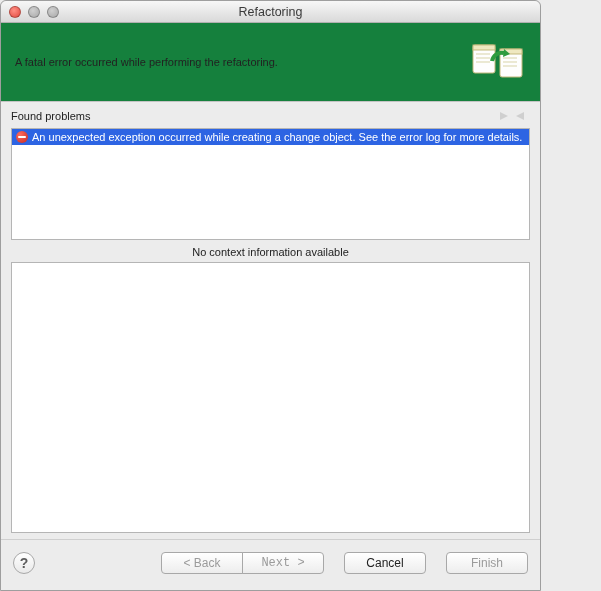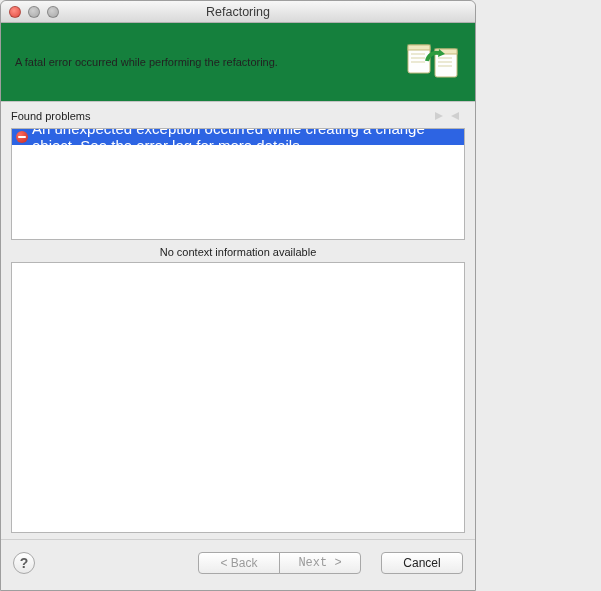--- a/index.html
+++ b/index.html
@@ -21,21 +21,21 @@
     margin: 0;
     font-family: "Lucida Grande","Helvetica Neue",Arial,sans-serif;
     font-size: 11px;
     background: var(--bg);
     width: 601px;
     height: 591px;
     overflow: hidden;
   }
 
   .window {
-    width: 476px;
+    width: 541px;
     height: 591px;
     display: flex;
     flex-direction: column;
     border: 1px solid #9e9e9e;
     border-radius: 6px 6px 0 0;
     background: var(--bg);
   }
 
   
   .titlebar {
@@ -118,21 +118,21 @@
     border: 1px solid var(--border);
     background: #ffffff;
     height: 112px;
     overflow: auto;
   }
   .list-row {
     display: flex;
     align-items: center;
     height: 16px;
     padding: 0 4px;
-    font-size: 15px;
+    font-size: 11px;
     background: var(--selected-bg);
     color: var(--selected-text);
     gap: 4px;
   }
   .err-icon {
     width: 12px;
     height: 12px;
     border-radius: 50%;
     background: radial-gradient(circle at 35% 30%, #ff6b5e, #c62820);
     position: relative;
@@ -272,16 +272,17 @@
   </div>
 
   <div class="footer">
     <div class="help-icon">?</div>
     <div class="buttons">
       <div class="pair-gap">
         <div class="btn pair-left disabled">&lt; Back</div>
         <div class="btn pair-right disabled">Next &gt;</div>
       </div>
       <div class="btn">Cancel</div>
+      <div class="btn disabled">Finish</div>
     </div>
   </div>
 
 </div>
 
 </body></html>

